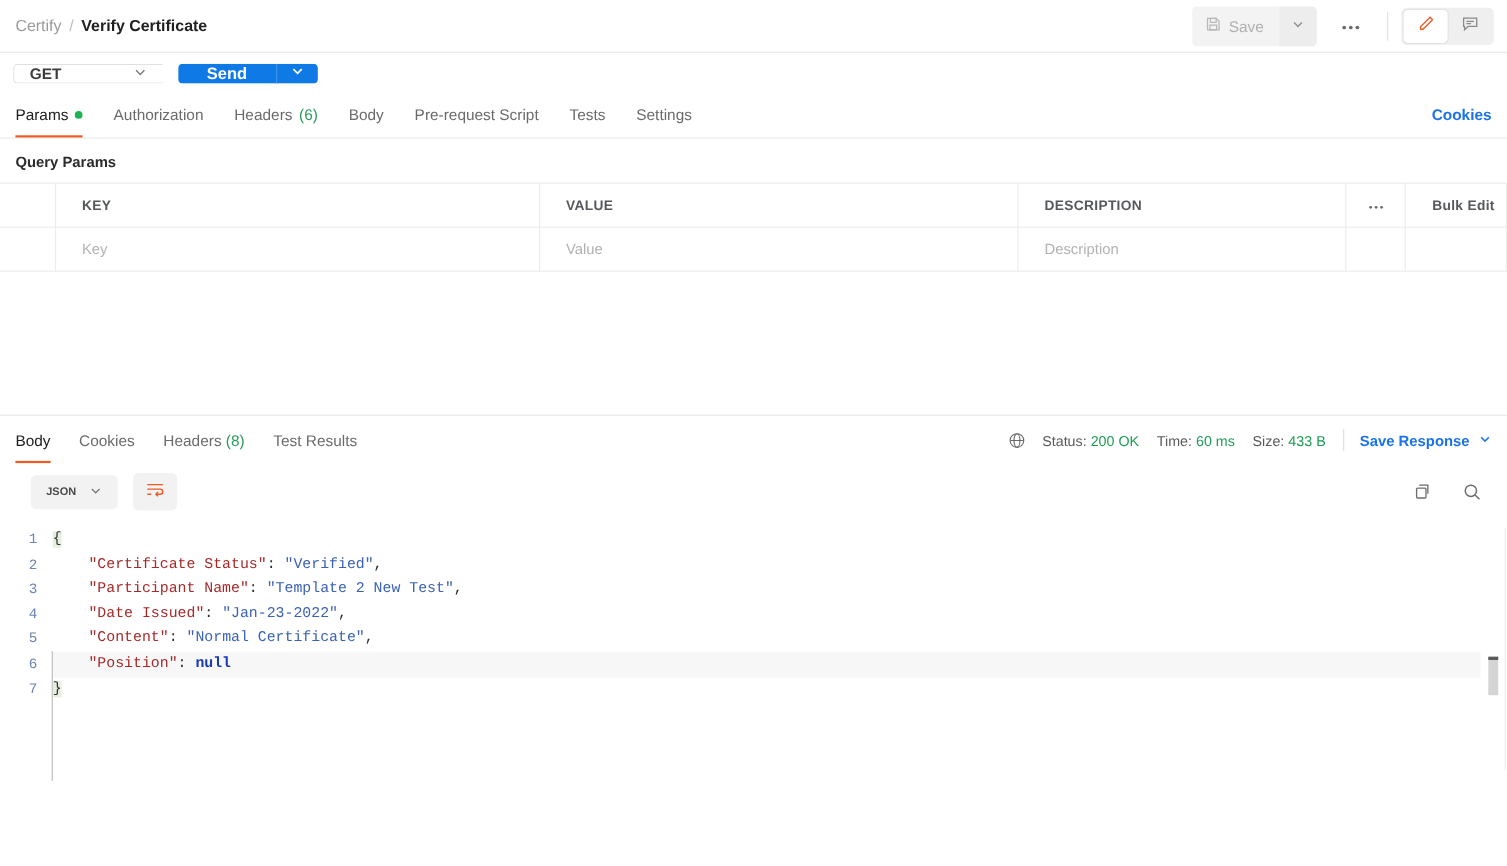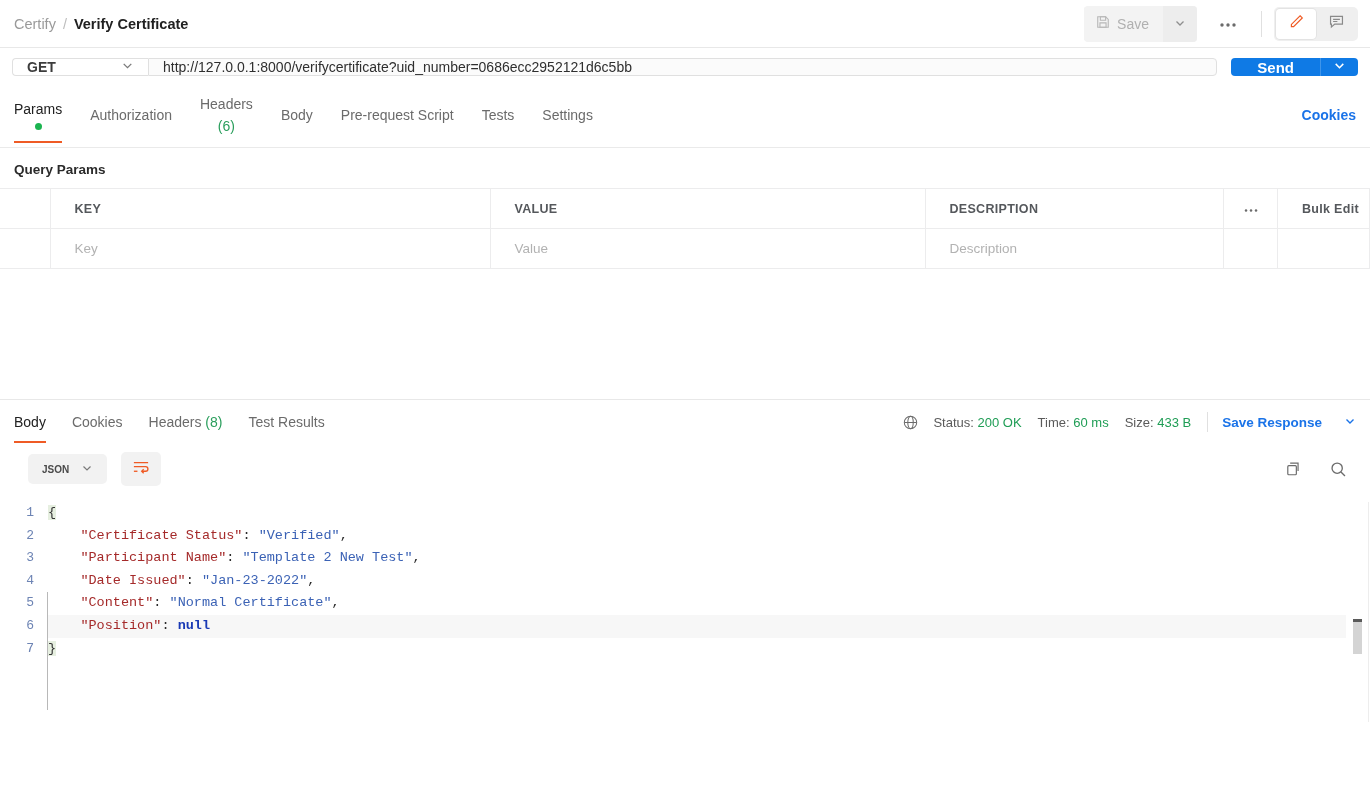--- a/index.html
+++ b/index.html
@@ -91,21 +91,21 @@
   .req-tabs {
     display: flex; align-items: center;
     padding: 0 14px;
     border-bottom: 1px solid #eaeaea;
     position: relative;
   }
   .tab {
     position: relative;
     padding: 8px 0 13px 0; margin-right: 28px;
     font-size: 14px; color: #6b6b6b; cursor: pointer;
-    display: flex; align-items: center; gap: 6px; white-space: nowrap; flex-direction: column;
+    display: flex; align-items: center; gap: 6px; white-space: nowrap;
   }
   .tab.active { color: #212121; }
   .tab.active::after {
     content: ""; position: absolute; left: 0; right: 0; bottom: 0;
     height: 2px; background: #ef5b25;
   }
   .tab-dot { width: 7px; height: 7px; border-radius: 50%; background: #1bb450; }
   .tab-count { color: #2a9e5c; }
   .cookies-link {
     margin-left: auto; font-size: 14px; color: #1a73e8;
@@ -161,21 +161,21 @@
   .resp-tab.active { color: #212121; }
   .resp-tab.active::after {
     content: ""; position: absolute; left: 0; right: 0; bottom: 0;
     height: 2px; background: #ef5b25;
   }
   .resp-meta { margin-left: auto; display: flex; align-items: center; gap: 0; font-size: 13px; }
   .globe-icon { margin-right: 14px; color: #6b6b6b; display: flex; }
   .meta-item { color: #5a5a5a; margin-right: 16px; white-space: nowrap; }
   .meta-ok { color: #1f9d55; }
   .meta-div { width: 1px; height: 20px; background: #e0e0e0; margin: 0 14px 0 0; }
-  .save-resp { color: #1a73e8; font-weight: bold; font-size: 13.5px; cursor: pointer; display: flex; align-items: center; gap: 22px; }
+  .save-resp { color: #1a73e8; font-weight: bold; font-size: 13.5px; cursor: pointer; display: flex; align-items: center; gap: 8px; }
 
   
   .view-bar { display: flex; align-items: center; padding: 8px 14px 8px 12px; }
   .seg { display: flex; background: #f2f2f2; border-radius: 5px; padding: 3px; }
   .seg-btn {
     padding: 6px 16px; font-size: 13.5px; color: #6b6b6b;
     border-radius: 4px; cursor: pointer; white-space: nowrap;
   }
   .seg-btn.active { background: #e4e4e4; color: #2b2b2b; }
   .json-select {
@@ -288,23 +288,20 @@
 </div>
 
 <div class="urlbar">
   <div class="method-select">
     <span>GET</span>
     <span>
       <svg width="13" height="13" viewBox="0 0 12 12" fill="none" stroke="#7a7a7a" stroke-width="1.2">
           <path d="M2.5 4.5L6 8l3.5-3.5"></path>
         </svg>
     </span>
-  </div>
-  <div class="url-input">
-    <span>http://127.0.0.1:8000/verifycertificate?uid_number=0686ecc2952121d6c5bb</span>
   </div>
   <div class="send-group">
     <button class="send-btn">Send</button>
     <div class="send-caret">
       <span>
         <svg width="13" height="13" viewBox="0 0 12 12" fill="none" stroke="#ffffff" stroke-width="1.4">
             <path d="M2.5 4.5L6 8l3.5-3.5"></path>
           </svg>
       </span>
     </div>

